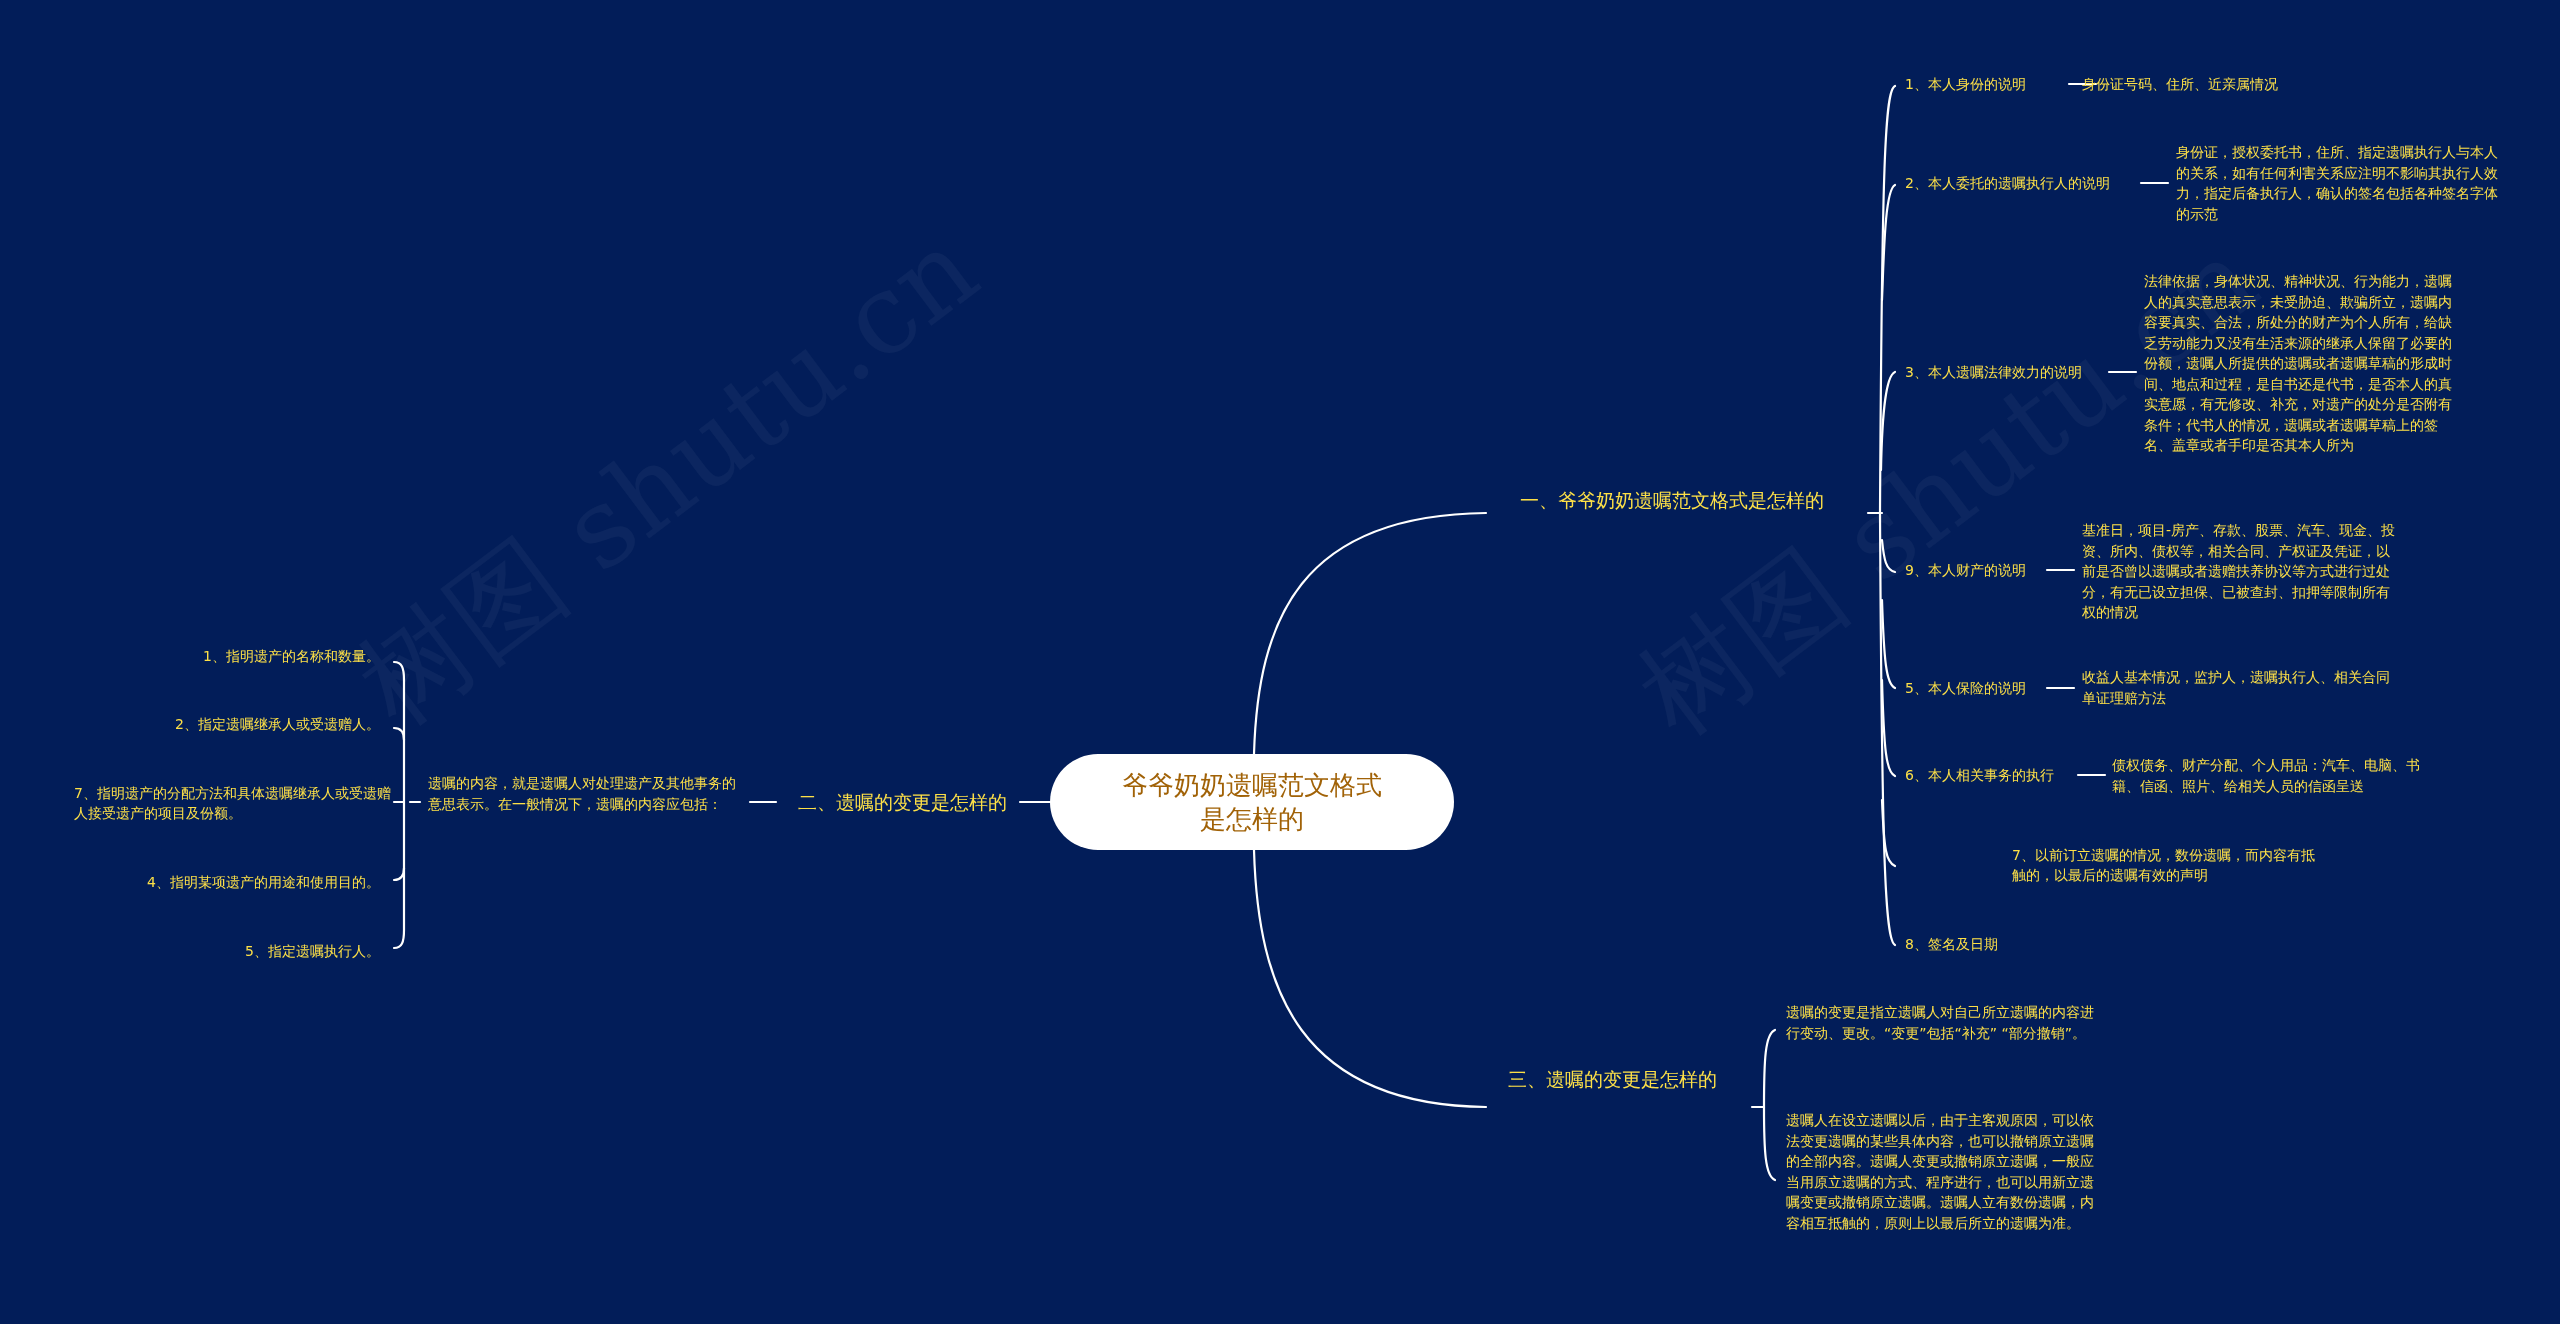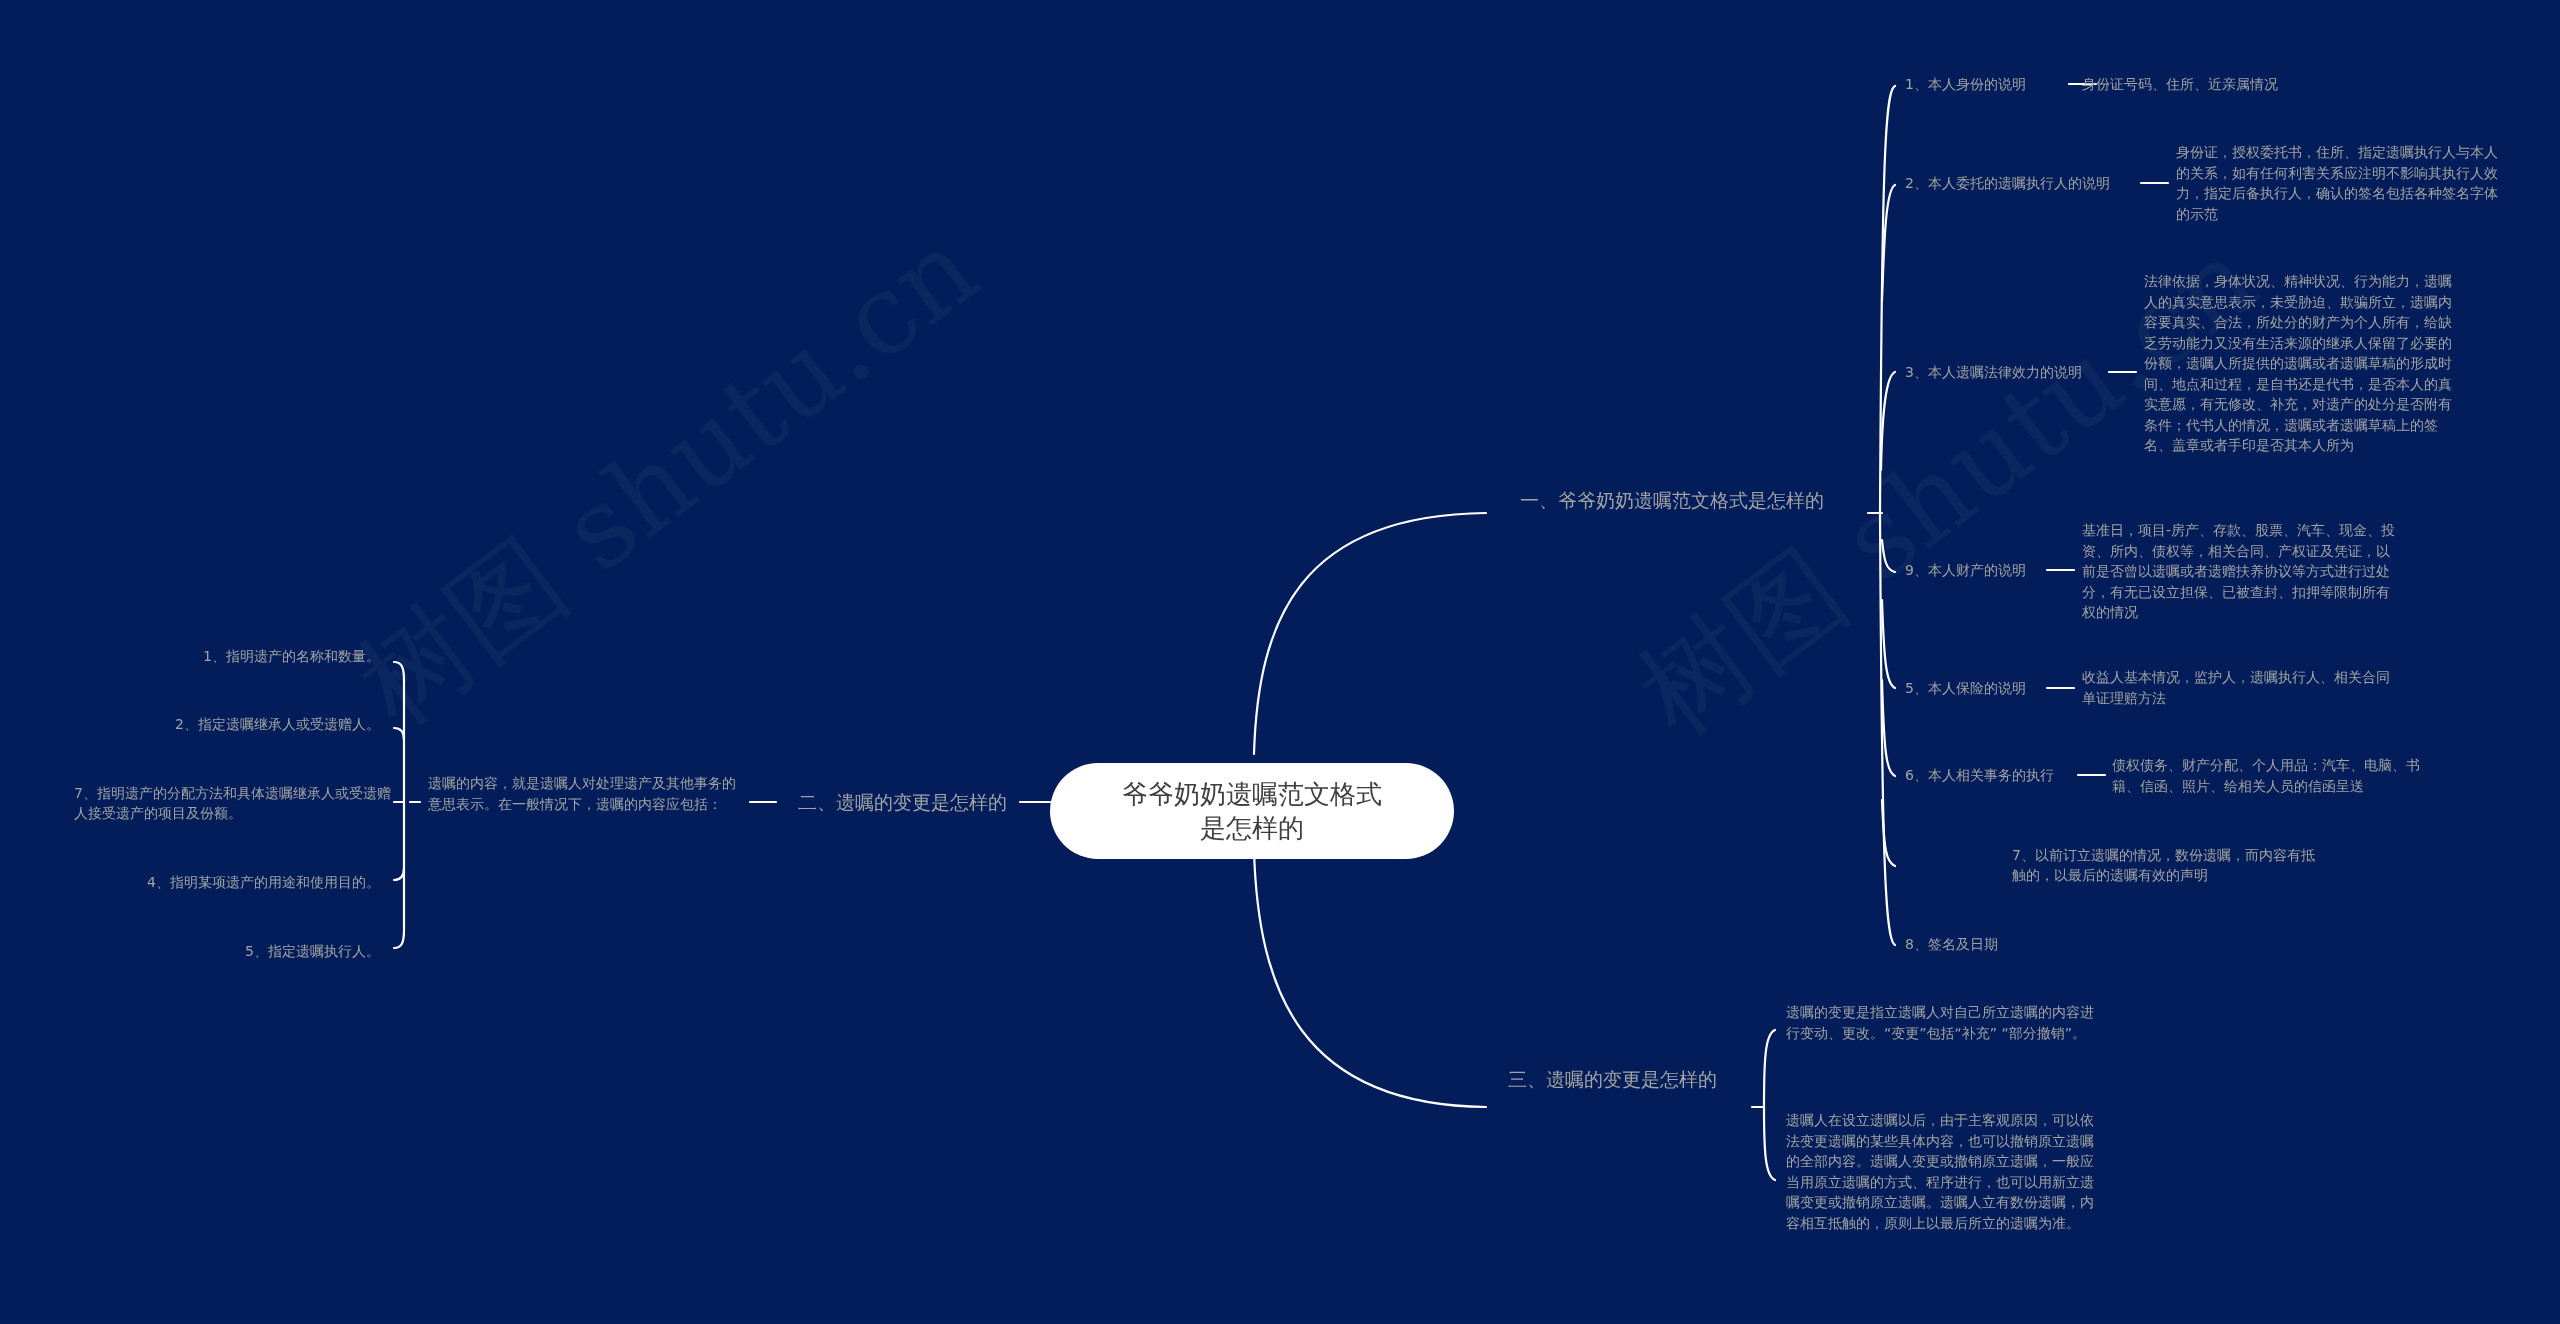--- a/index.html
+++ b/index.html
@@ -29,42 +29,41 @@
       font-family: "DejaVu Serif", "Liberation Serif", serif;
       font-size: 110px;
       color: rgba(255,255,255,0.045);
       transform: rotate(-37deg);
       transform-origin: left top;
       white-space: nowrap;
       pointer-events: none;
     }
     .node {
       position: absolute;
-      color: #a3a3a3;
+      color: #fde047;
       line-height: 1.3;
       white-space: pre-wrap;
     }
     .root {
       position: absolute;
       left: 1050px;
       top: 754px;
       width: 404px;
       height: 96px;
       background: #ffffff;
       border-radius: 48px;
-      color: #404040;
+      color: #a16207;
       font-size: 26px;
       line-height: 34px;
       display: flex;
       align-items: center;
       justify-content: center;
       text-align: center;
       box-sizing: border-box;
       padding: 0 60px;
-      margin-top: 9px;
     }
     .branch {
       font-size: 19px;
       line-height: 26px;
     }
     .leaf {
       font-size: 14px;
       line-height: 20px;
     }
     .detail {

